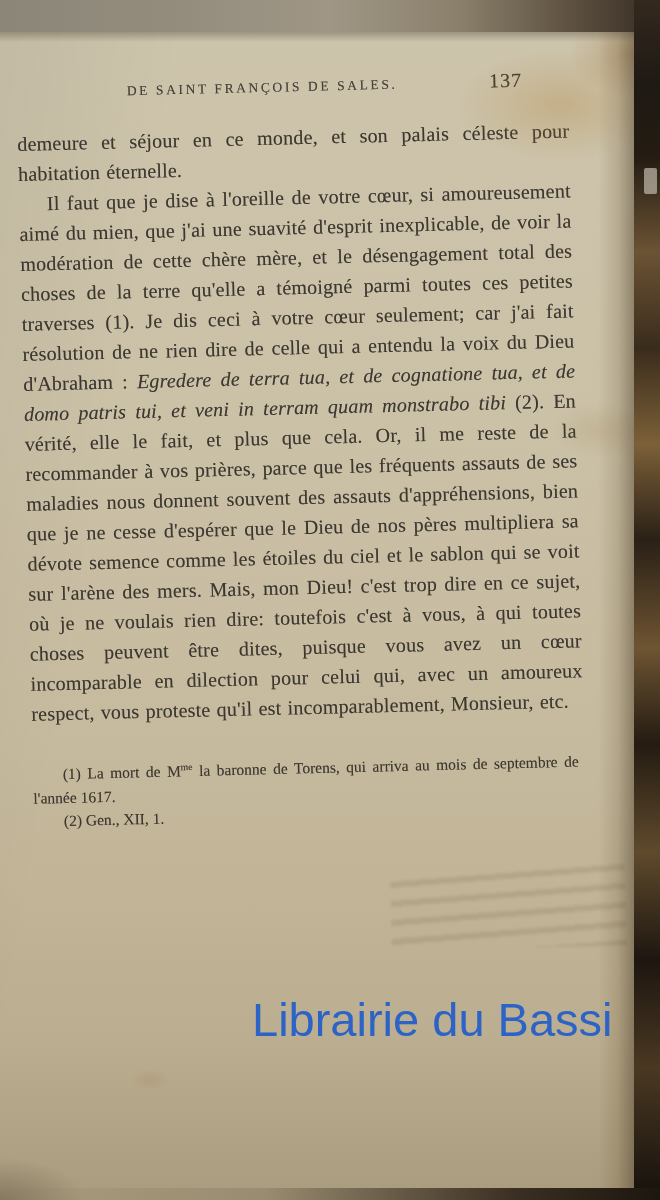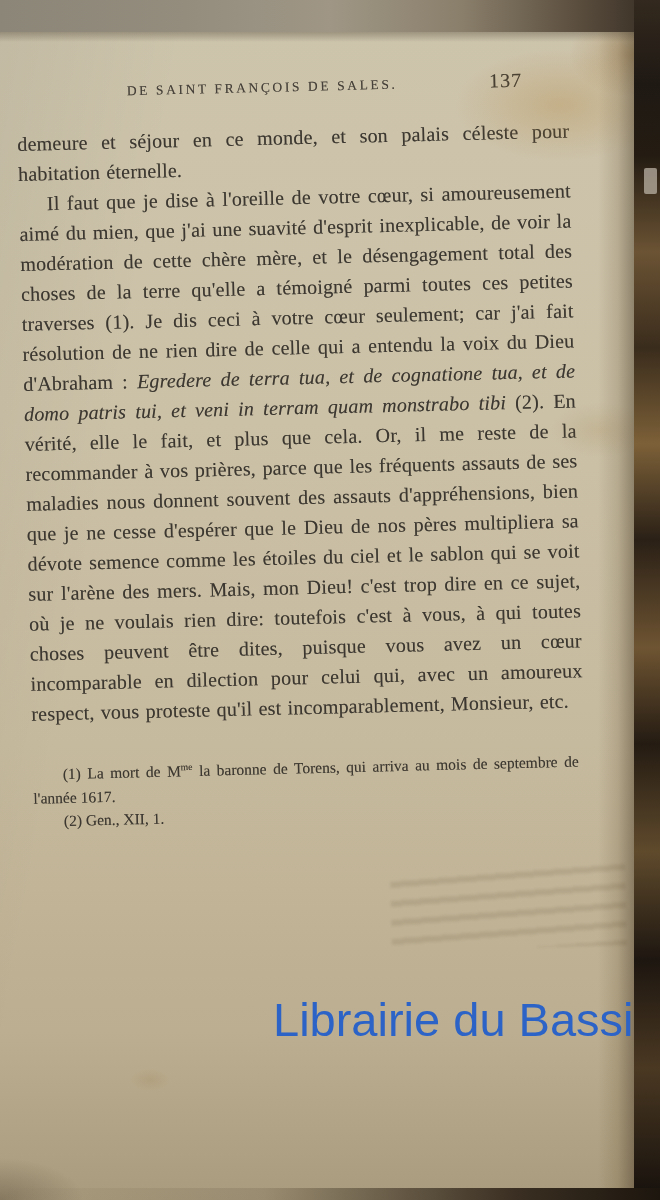--- a/index.html
+++ b/index.html
@@ -82,21 +82,21 @@
   .indent { text-indent:28px; }
   .latin { font-style:italic; }
   .footnotes { margin-top:30px; font-size:15.5px; line-height:23.5px; padding-right:6px; }
   .footnote { margin:0; text-indent:30px; text-align:justify; }
   .footnote sup { font-size:0.62em; }
 
   
   .watermark {
     position:absolute; left:252px; top:992px; z-index:6;
     font-family:"Liberation Sans", sans-serif;
-    font-size:47px; color:#2b63c7; white-space:nowrap; font-weight:400;margin-left:21px;
+    font-size:47px; color:#2b63c7; white-space:nowrap; font-weight:400;
   }
 </style>
 </head>
 <body>
 
 <div class="photo">
 
   <div class="paper-stains"></div>
   <div class="bleed"></div>
 

